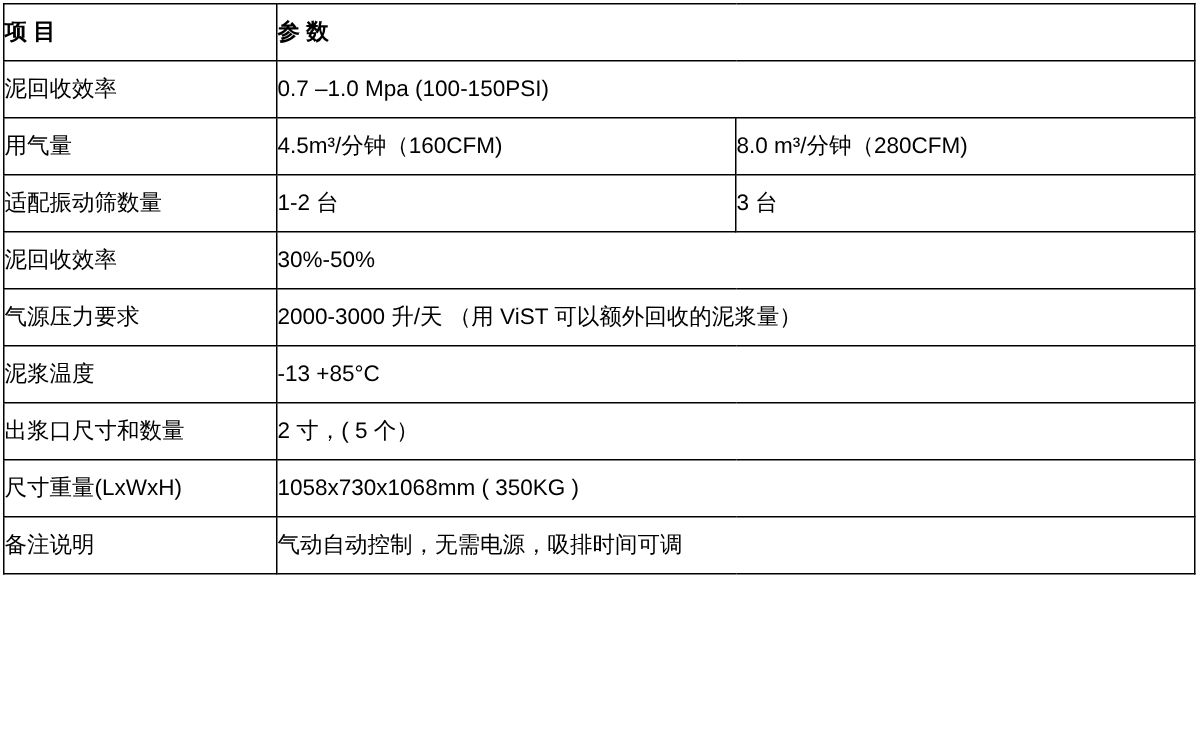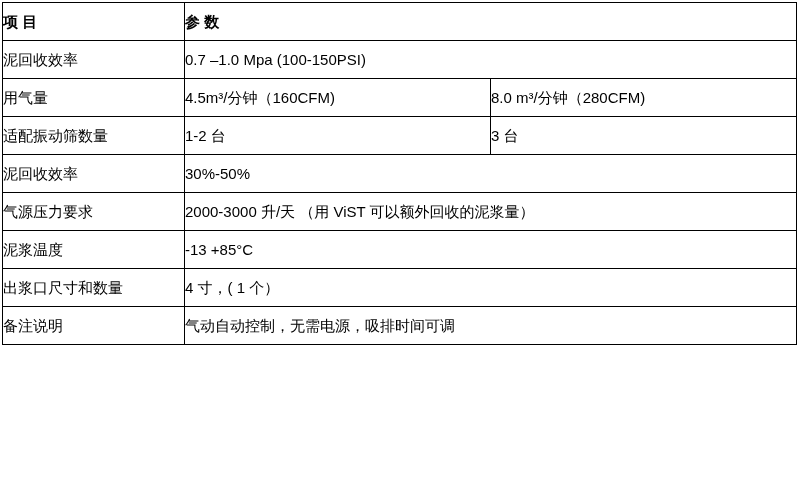--- a/index.html
+++ b/index.html
@@ -82,20 +82,24 @@
       <tr>
         <td class="lbl">气源压力要求</td>
         <td class="val small-note" colspan="2">2000-3000 升/天 （用 ViST 可以额外回收的泥浆量）</td>
       </tr>
       <tr>
         <td class="lbl">泥浆温度</td>
         <td class="val" colspan="2">-13 +85°C</td>
       </tr>
       <tr>
         <td class="lbl">出浆口尺寸和数量</td>
-        <td class="val" colspan="2">4 寸，( 1 个）</td>
+        <td class="val" colspan="2">2 寸，( 5 个）</td>
+      </tr>
+      <tr>
+        <td class="lbl">尺寸重量(LxWxH)</td>
+        <td class="val" colspan="2">1058x730x1068mm ( 350KG )</td>
       </tr>
       <tr>
         <td class="lbl">备注说明</td>
         <td class="val" colspan="2">气动自动控制，无需电源，吸排时间可调</td>
       </tr>
     </tbody>
 </table>
 
 </body></html>

